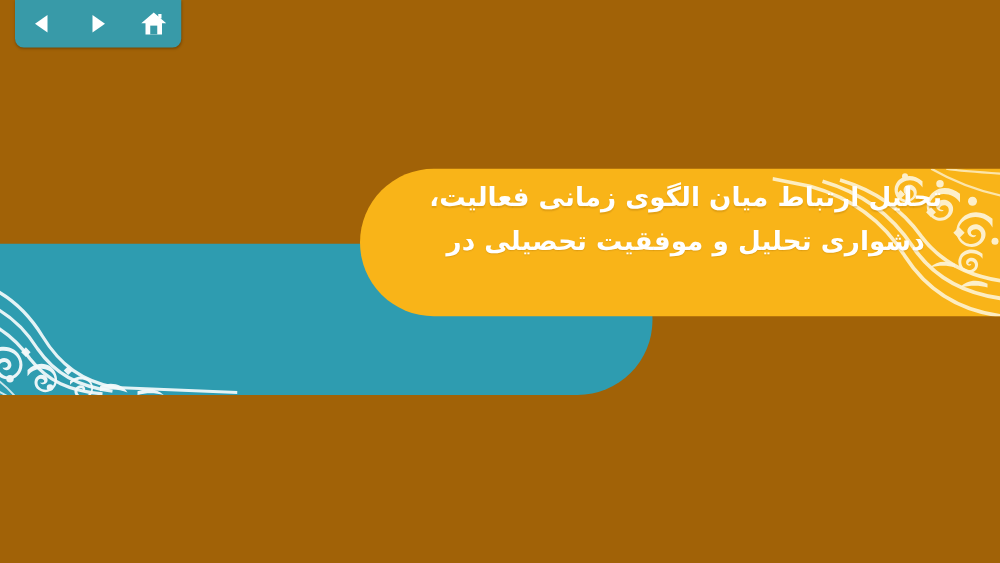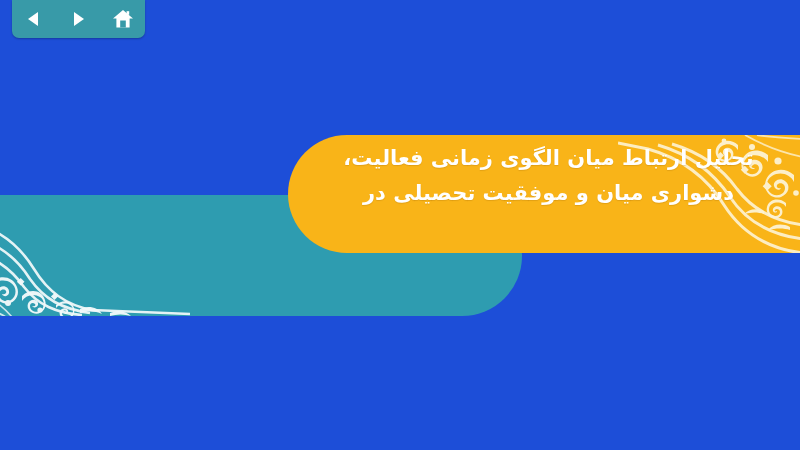--- a/index.html
+++ b/index.html
@@ -2,21 +2,21 @@
 <html><head>
 <meta charset="utf-8">
 <style>
   html,body{margin:0;padding:0;}
   body{
     width:800px;height:450px;overflow:hidden;
     background:#474747;
     font-family:"DejaVu Sans","Liberation Sans",sans-serif;
     position:relative;
   }
-  #stage{position:absolute;inset:0;width:800px;height:450px;overflow:hidden;background:#1d4ed8;}
+  #stage{position:absolute;inset:0;width:800px;height:450px;overflow:hidden;background:#a16207;}
 
   
   .navbar{
     position:absolute;left:12px;top:0;width:133px;height:38px;
     background:#389aa8;
     border-radius:0 0 7px 7px;
     display:flex;align-items:center;justify-content:space-around;
     box-shadow:0 1px 2px rgba(0,0,0,.25);
   }
   .navbtn{
@@ -142,16 +142,16 @@
           <path d="M172 92 c-8 -4 -17 -3 -22 3 c8 -2 16 -2 22 0 z"></path>
           <path d="M146 76 c-8 -3 -15 -2 -20 3 c7 -2 14 -2 20 0 z"></path>
         </g>
         <g fill="none" stroke="#fdf3d4" stroke-width="1.8" opacity=".78">
           <path d="M185 22 c-24 -5 -44 -14 -58 -22"></path>
           <path d="M185 4 c-18 -1 -34 -2 -46 -4"></path>
         </g>
       </svg>
     </span>
 
-    <div class="title-text"><span>تحلیل ارتباط میان الگوی زمانی فعالیت،</span><br><span>دشواری میان و موفقیت تحصیلی در</span><br></div>
+    <div class="title-text"><span>تحلیل ارتباط میان الگوی زمانی فعالیت،</span><br><span>دشواری تحلیل و موفقیت تحصیلی در</span><br></div>
   </div>
 
 </div>
 
 </body></html>

